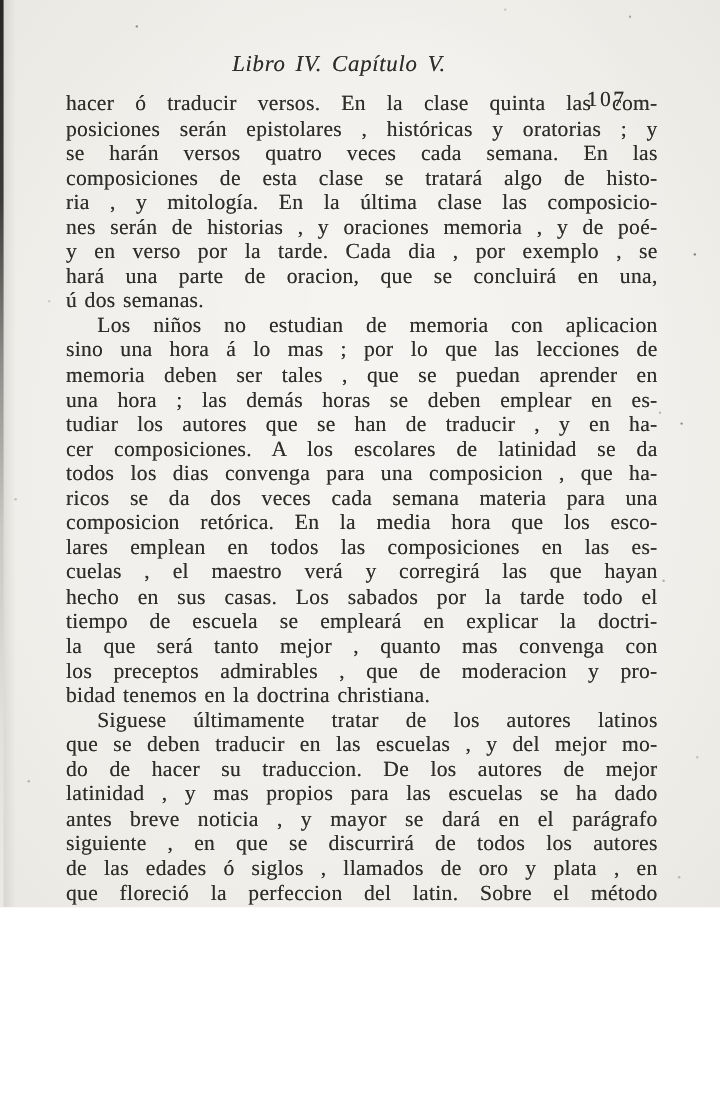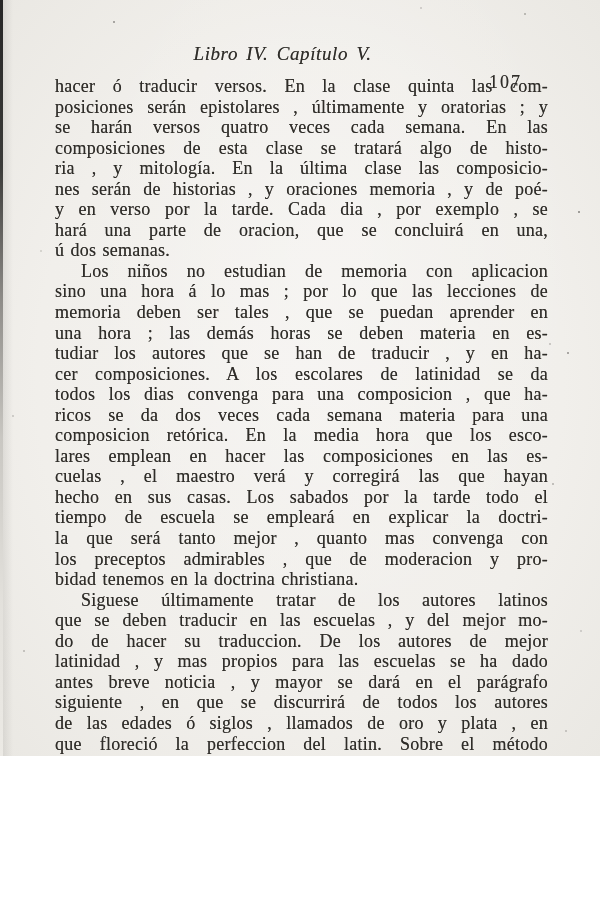--- a/index.html
+++ b/index.html
@@ -98,41 +98,41 @@
 
   <div class="header">
     <span class="running-title">Libro IV. Capítulo V.</span>
     <span class="page-number">107</span>
   </div>
 
   <div class="body">
 
     <div class="para">
       <div class="tline">hacer ó traducir versos. En la clase quinta las com-</div>
-      <div class="tline">posiciones serán epistolares , últimamente y oratorias ; y</div>
+      <div class="tline">posiciones serán epistolares , históricas y oratorias ; y</div>
       <div class="tline">se harán versos quatro veces cada semana. En las</div>
       <div class="tline">composiciones de esta clase se tratará algo de histo-</div>
       <div class="tline">ria , y mitología. En la última clase las composicio-</div>
       <div class="tline">nes serán de historias , y oraciones memoria , y de poé-</div>
       <div class="tline">y en verso por la tarde. Cada dia , por exemplo , se</div>
       <div class="tline">hará una parte de oracion, que se concluirá en una,</div>
       <div class="tline short">ú dos semanas.</div>
     </div>
 
     <div class="para">
       <div class="tline indent">Los niños no estudian de memoria con aplicacion</div>
       <div class="tline">sino una hora á lo mas ; por lo que las lecciones de</div>
       <div class="tline">memoria deben ser tales , que se puedan aprender en</div>
-      <div class="tline">una hora ; las demás horas se deben materia en es-</div>
+      <div class="tline">una hora ; las demás horas se deben emplear en es-</div>
       <div class="tline">tudiar los autores que se han de traducir , y en ha-</div>
       <div class="tline">cer composiciones. A los escolares de latinidad se da</div>
       <div class="tline">todos los dias convenga para una composicion , que ha-</div>
       <div class="tline">ricos se da dos veces cada semana materia para una</div>
       <div class="tline">composicion retórica. En la media hora que los esco-</div>
-      <div class="tline">lares emplean en hacer las composiciones en las es-</div>
+      <div class="tline">lares emplean en todos las composiciones en las es-</div>
       <div class="tline">cuelas , el maestro verá y corregirá las que hayan</div>
       <div class="tline">hecho en sus casas. Los sabados por la tarde todo el</div>
       <div class="tline">tiempo de escuela se empleará en explicar la doctri-</div>
       <div class="tline">la que será tanto mejor , quanto mas convenga con</div>
       <div class="tline">los preceptos admirables , que de moderacion y pro-</div>
       <div class="tline short">bidad tenemos en la doctrina christiana.</div>
     </div>
 
     <div class="para">
       <div class="tline indent">Siguese últimamente tratar de los autores latinos</div>

